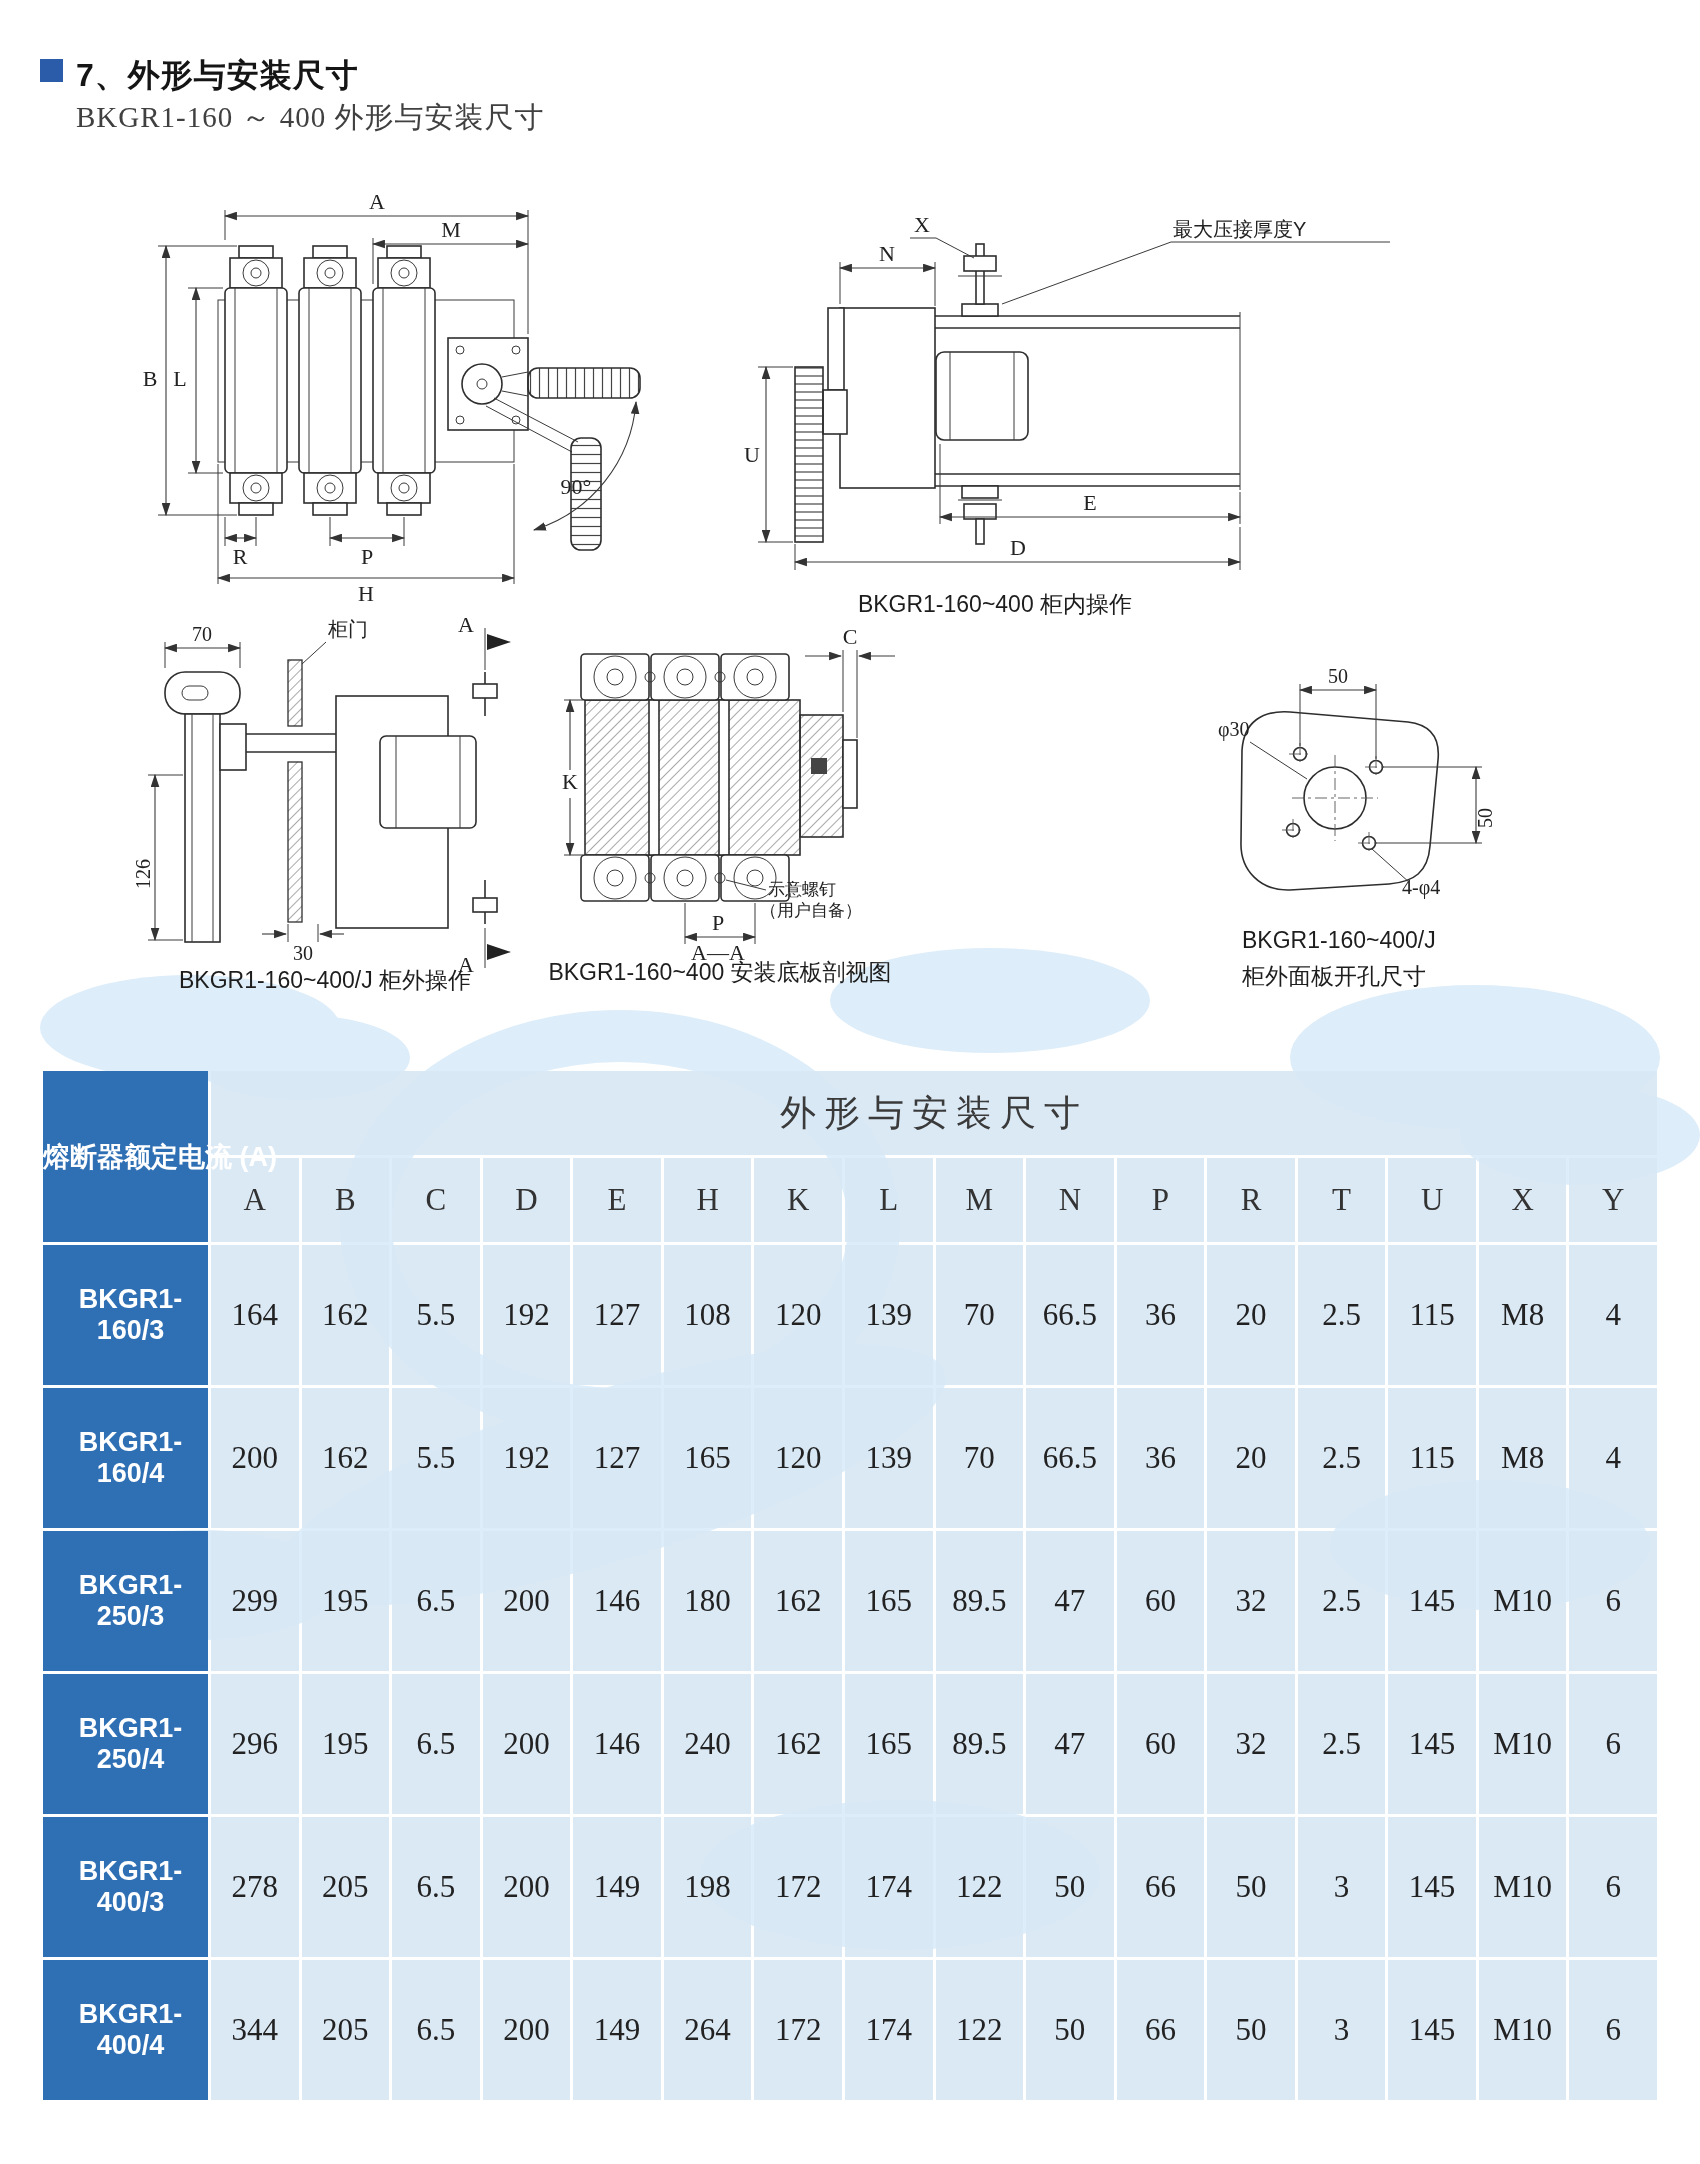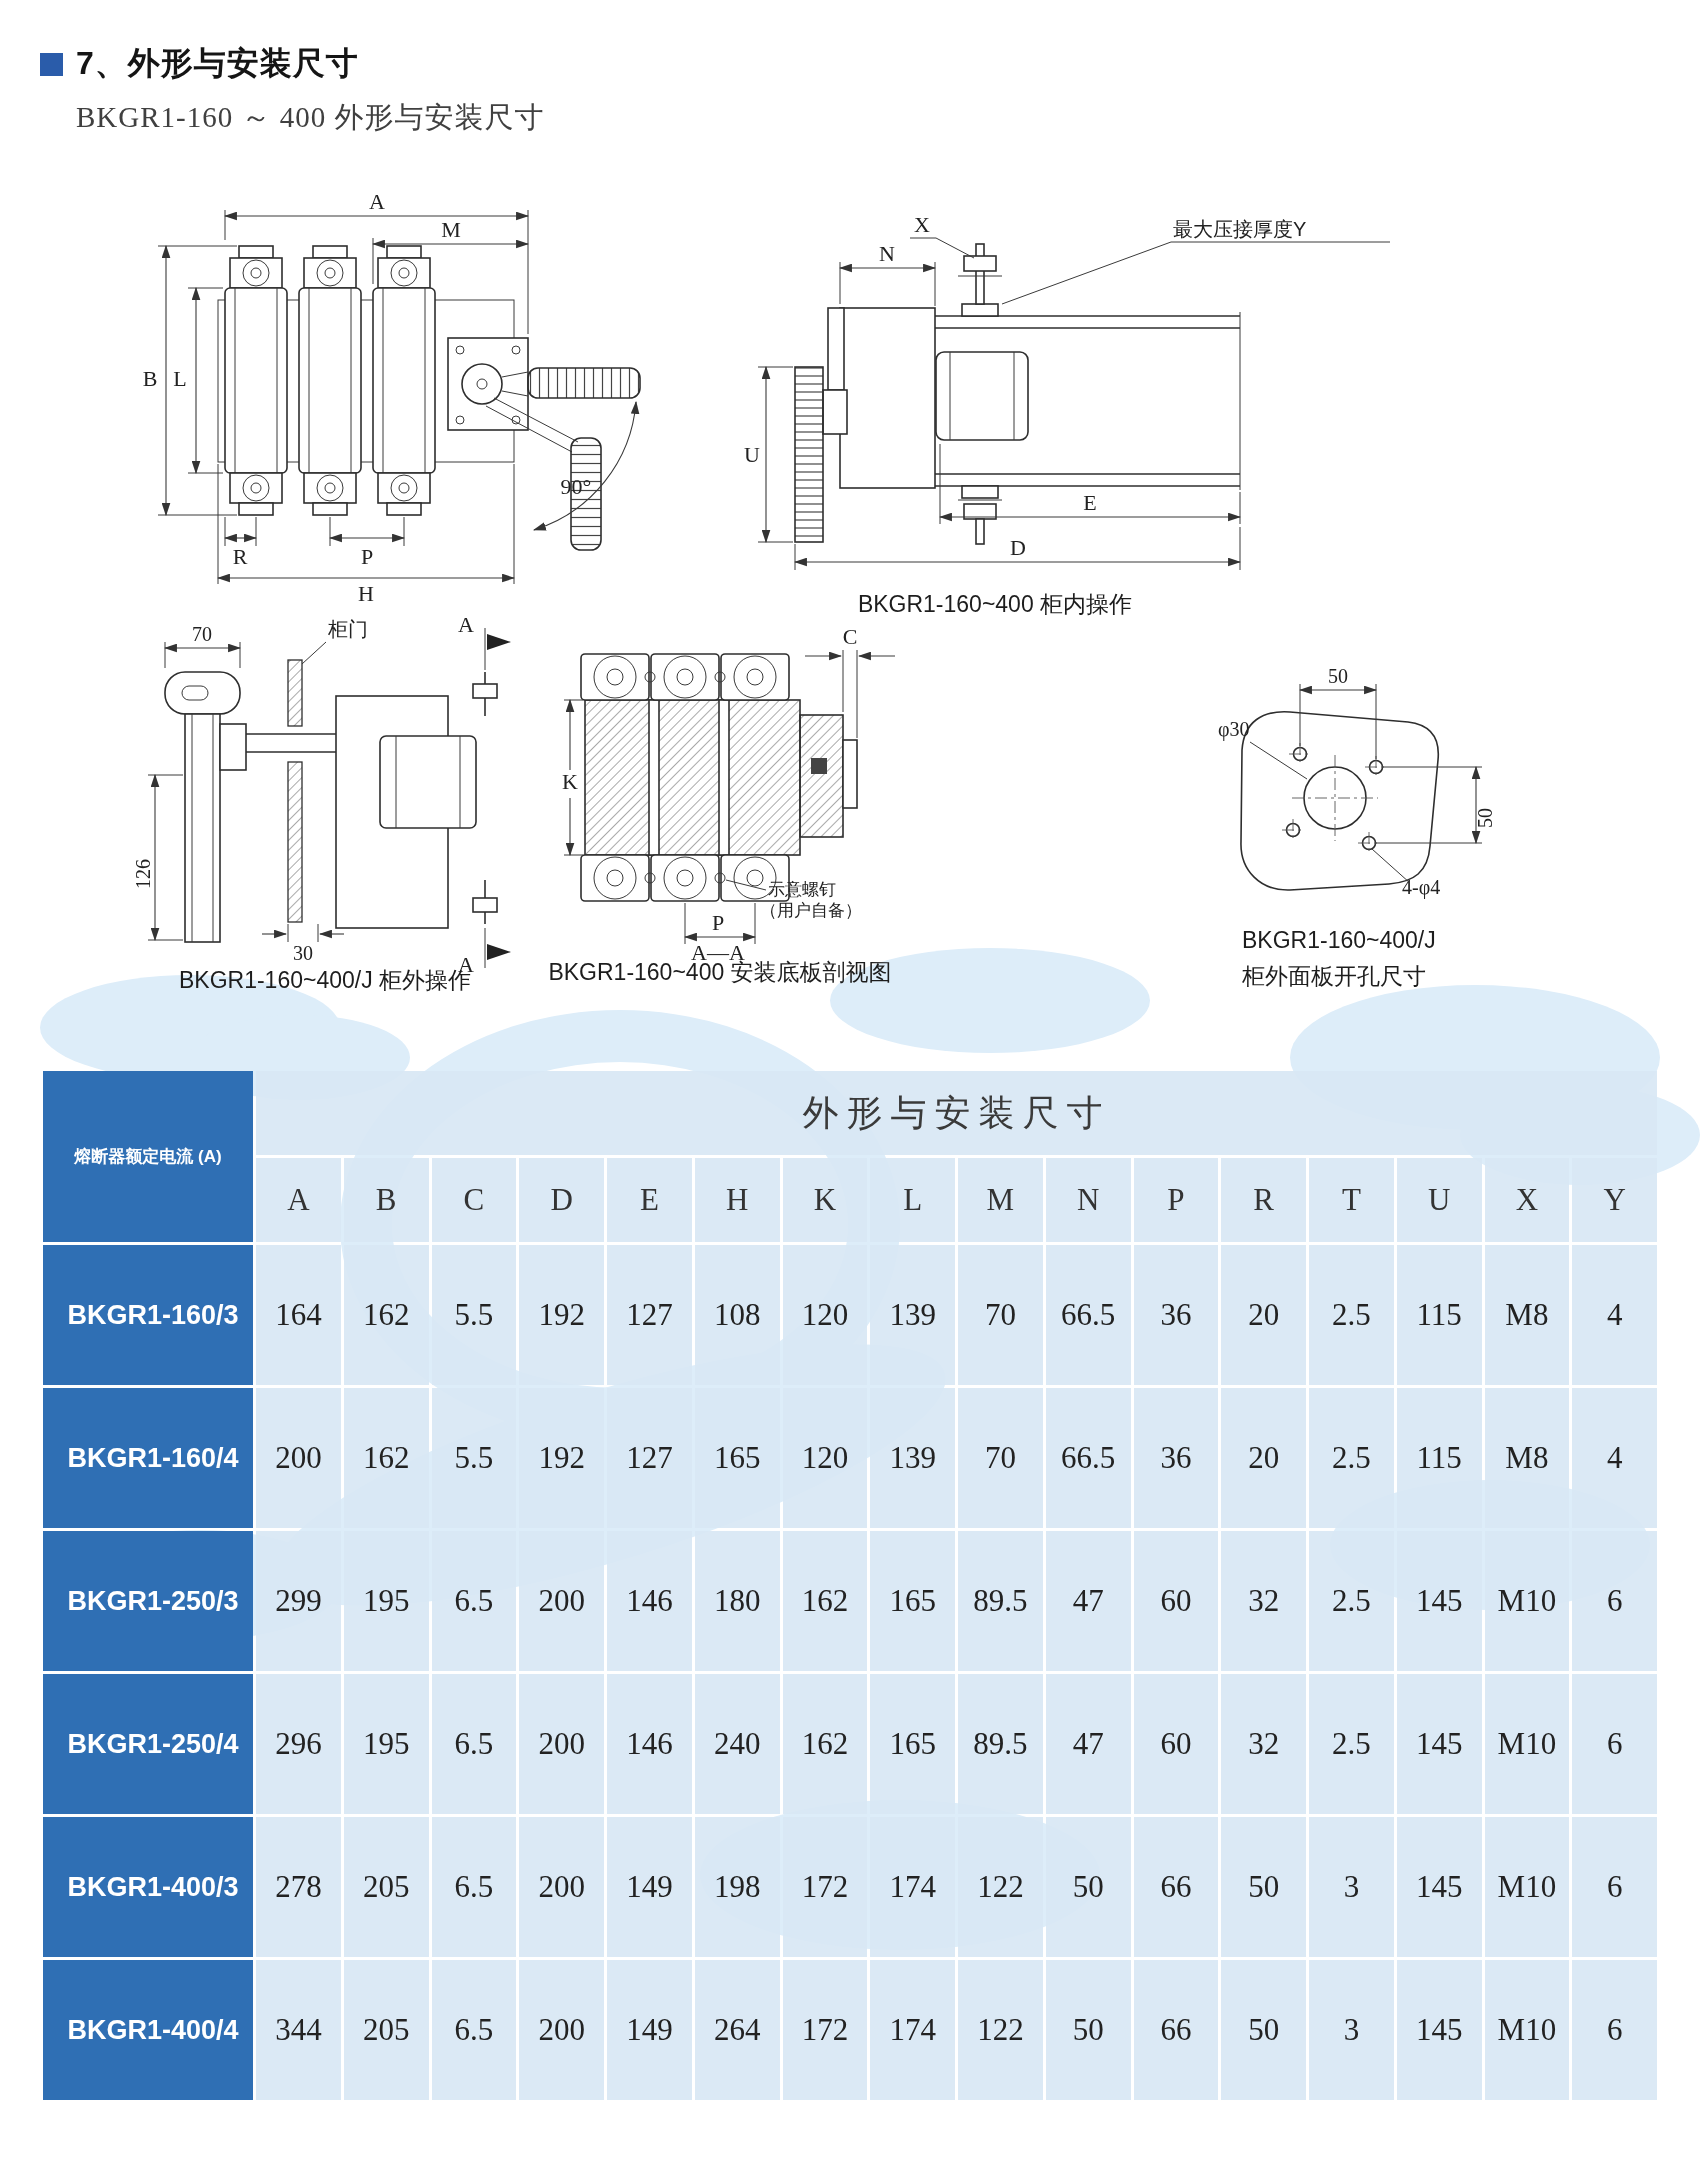--- a/index.html
+++ b/index.html
@@ -6,21 +6,21 @@
   html,body { width:1700px; height:2164px; }
   body { position:relative; background:#ffffff; font-family:"Liberation Sans", sans-serif; overflow:hidden; }
 
   
   .wm { position:absolute; background:#ddedf9; border-radius:50%; z-index:0; }
   .wm-ring { position:absolute; border:52px solid #ddedf9; border-radius:50%; z-index:0; }
 
   
   .hdr { position:absolute; top:42px; left:40px; display:flex; align-items:center; gap:13px; z-index:2; }
   .bullet { width:23px; height:23px; background:#2a5caa; }
-  .hdr .ttl { font-size:32px; font-weight:bold; color:#151515; letter-spacing:1px; }
+  .hdr .ttl { font-size:32px; font-weight:bold; color:#151515; letter-spacing:1px;margin-top:12px; }
   .subtitle { position:absolute; top:98px; left:76px; font-size:29px; color:#404040;
               font-family:Liberation Serif, serif; z-index:2; letter-spacing:1px; }
 
   
   svg.draw { position:absolute; z-index:1; overflow:visible; }
   svg text { fill:#222; }
   .out  { fill:none; stroke:#2e2e2e; stroke-width:1.6; }
   .outf { fill:#ffffff; stroke:#2e2e2e; stroke-width:1.6; }
   .thin { fill:none; stroke:#3a3a3a; stroke-width:1; }
   .dim  { fill:none; stroke:#3a3a3a; stroke-width:1.1; }
@@ -29,21 +29,21 @@
   .dimtxt    { font-size:22px; font-family:"Liberation Serif", serif; }
   .dimtxt-sm { font-size:20px; font-family:"Liberation Serif", serif; }
   .cap  { font-size:23px; font-family:"Liberation Sans", sans-serif; fill:#1d1d1d; }
   .note { font-size:17px; font-family:"Liberation Sans", sans-serif; }
   .note20 { font-size:20px; font-family:"Liberation Sans", sans-serif; }
 
   
   table.dim-table { position:absolute; left:40px; top:1068px; width:1620px; z-index:2;
                     border-collapse:separate; border-spacing:3px; table-layout:fixed; }
   .dim-table th, .dim-table td { text-align:center; vertical-align:middle; }
-  th.corner { background:#2f6fb4; color:#fff; font-size:17px; font-weight:bold; width:210px; white-space:nowrap; }
+  th.corner { background:#2f6fb4; color:#fff; font-size:27px; font-weight:bold; width:165px; white-space:nowrap; }
   th.group  { background:rgba(216,231,244,0.93); color:#3a3a3a; font-size:36px; font-weight:normal;
               font-family:"Liberation Serif", serif; height:84px; letter-spacing:8px; }
   th.colhead{ background:rgba(216,231,244,0.93); color:#333; font-size:31px; font-weight:normal;
               font-family:"Liberation Serif", serif; height:84px; }
   th.model  { background:#2f6fb4; color:#fff; font-size:27px; font-weight:bold;padding-left:10px; }
   .dim-table td { background:rgba(216,231,244,0.93); color:#222; font-size:31px;
                   font-family:"Liberation Serif", serif; height:140px; }
 </style>
 </head>
 <body>

